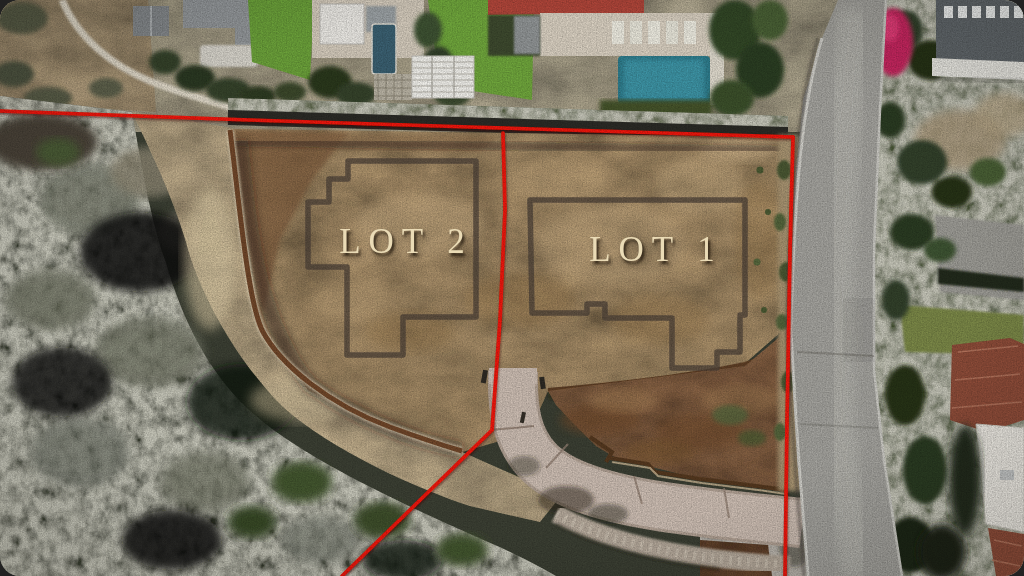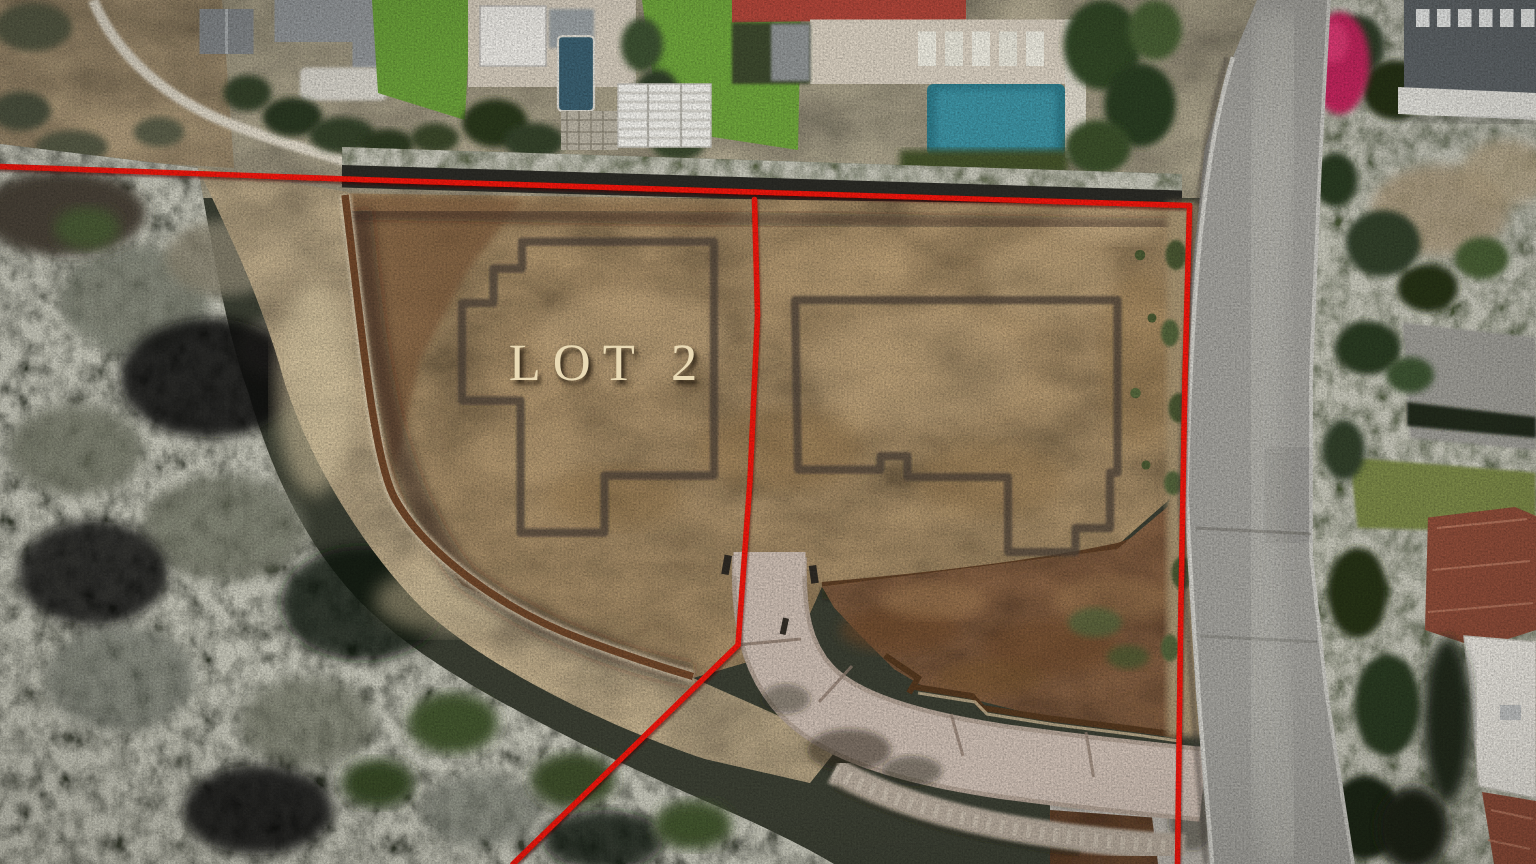--- a/index.html
+++ b/index.html
@@ -1,16 +1,16 @@
 <!DOCTYPE html>
 <html><head>
 <meta charset="utf-8">
 <style>
   html,body{margin:0;padding:0;background:#222;}
-  .stage{position:relative;width:1024px;height:576px;overflow:hidden;background:#3b3f33;}
+  .stage{position:relative;width:1024px;height:576px;overflow:hidden;background:#3b3f33;border-radius:20px;}
   .stage svg{position:absolute;left:0;top:0;}
   .lot-label{
     position:absolute;
     font-family:"Liberation Serif","DejaVu Serif",serif;
     font-size:35px;
     font-weight:400;
     letter-spacing:8px;
     color:#eadbb6;
     text-shadow:2px 3px 3px rgba(32,23,12,.9), 4px 6px 9px rgba(32,23,12,.45);
     transform:translate(-50%,-50%);
@@ -317,13 +317,14 @@
   <g filter="url(#softLine)">
     <polygon fill="none" stroke-width="5.5" opacity="0.78" stroke-linejoin="round" points="348,161 476,161 476,317 403,317 403,355 347,355 347,267 308,267 308,202 329,202 329,179 348,179" stroke="#4e443a"></polygon>
     <polygon fill="none" stroke-width="5.5" opacity="0.78" stroke-linejoin="round" points="530,200 745,200 745,315 740,315 740,352 717,352 717,368 672,368 672,318 605,318 605,304 587,304 587,313 532,313" stroke="#4e443a"></polygon>
   </g>
 
   <rect x="0" y="0" width="1024" height="576" filter="url(#fGrain)" opacity="0.5"></rect>
   <rect x="0" y="0" width="1024" height="576" fill="url(#vig)"></rect>
 </svg>
 
 <div class="lot-label" id="lot2-label">LOT 2</div>
+<div class="lot-label" id="lot1-label">LOT 1</div>
 </div>
 
 </body></html>

